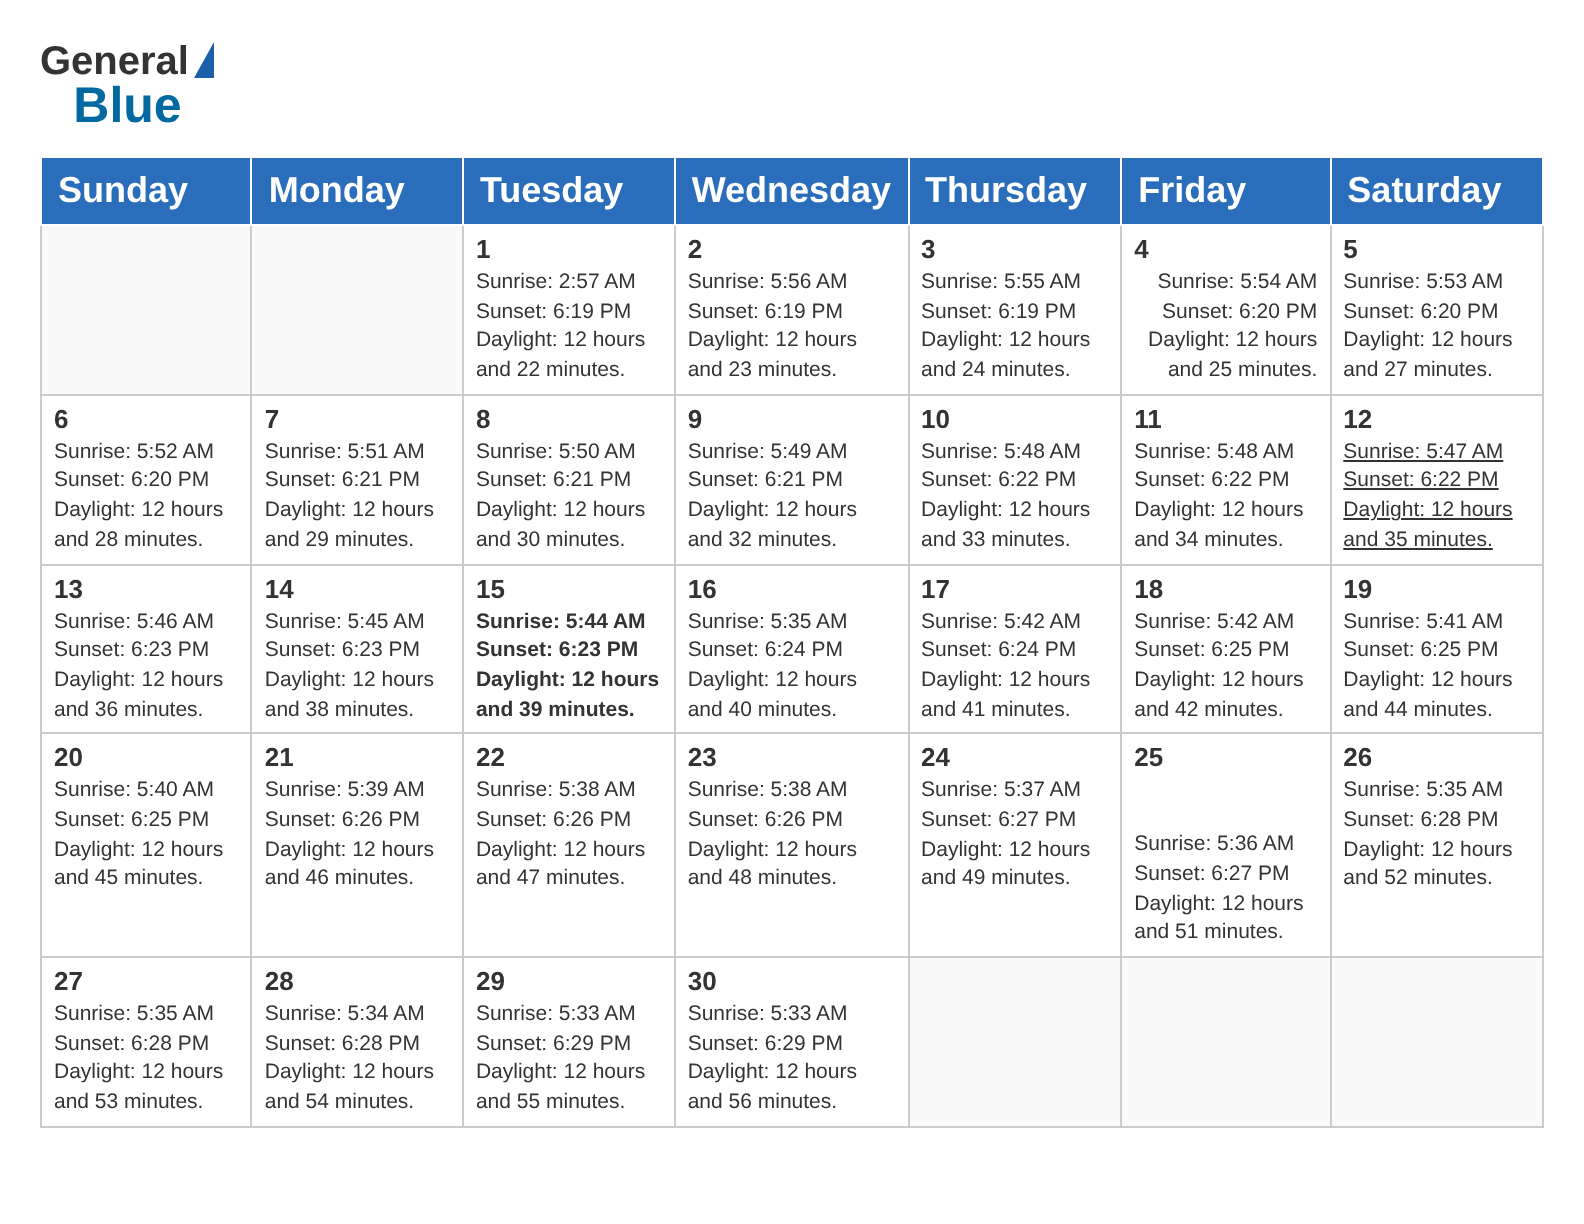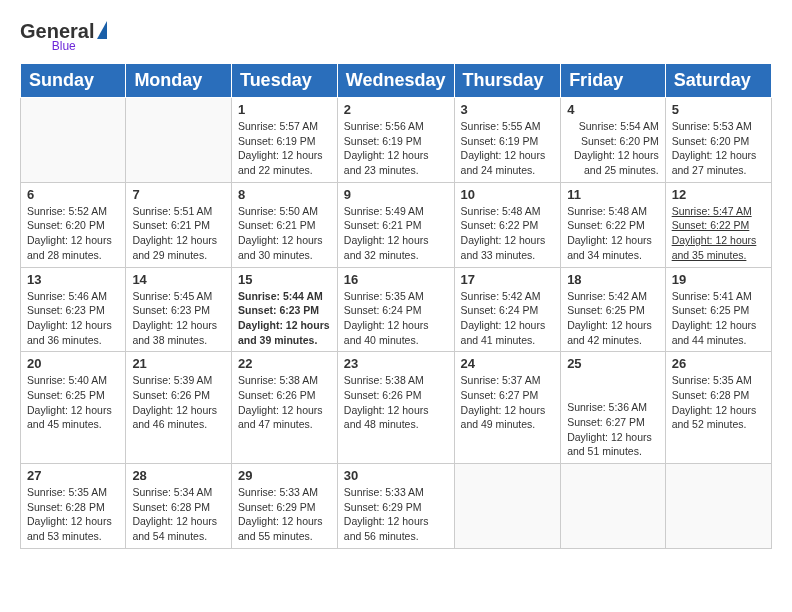--- a/index.html
+++ b/index.html
@@ -84,21 +84,21 @@
   </style>
 </head>
 <body>
 
 <div class="header-section">
   <div class="logo">
     <div class="logo-row">
       <span style="font-size:20px;font-weight:bold;color:#333;">General</span>
       <div class="logo-triangle"></div>
     </div>
-    <span style="font-size:12px;font-weight:normal;color:#6d28d9;margin-top:-4px;">Blue</span>
+    <span style="font-size:25px;font-weight:bold;color:#0369a1;margin-top:-4px;">Blue</span>
   </div>
   <div class="title-section">
     <div class="main-title"></div>
     <div class="subtitle"></div>
   </div>
 </div>
 
 <table class="calendar">
   <thead>
     <tr>
@@ -110,21 +110,21 @@
         <th>Friday</th>
         <th>Saturday</th>
       </tr>
   </thead>
   <tbody id="calendar-body">
   <tr>
         <td class="empty"></td>
         <td class="empty"></td>
         <td>
           <span class="day-number">1</span>
-          <div class="day-info" style="white-space: pre-line;">Sunrise: 5:57 AM
+          <div class="day-info" style="white-space: pre-line;">Sunrise: 2:57 AM
 Sunset: 6:19 PM
 Daylight: 12 hours and 22 minutes.</div>
         </td>
         <td>
           <span class="day-number">2</span>
           <div class="day-info" style="white-space: pre-line;">Sunrise: 5:56 AM
 Sunset: 6:19 PM
 Daylight: 12 hours and 23 minutes.</div>
         </td>
         <td>

